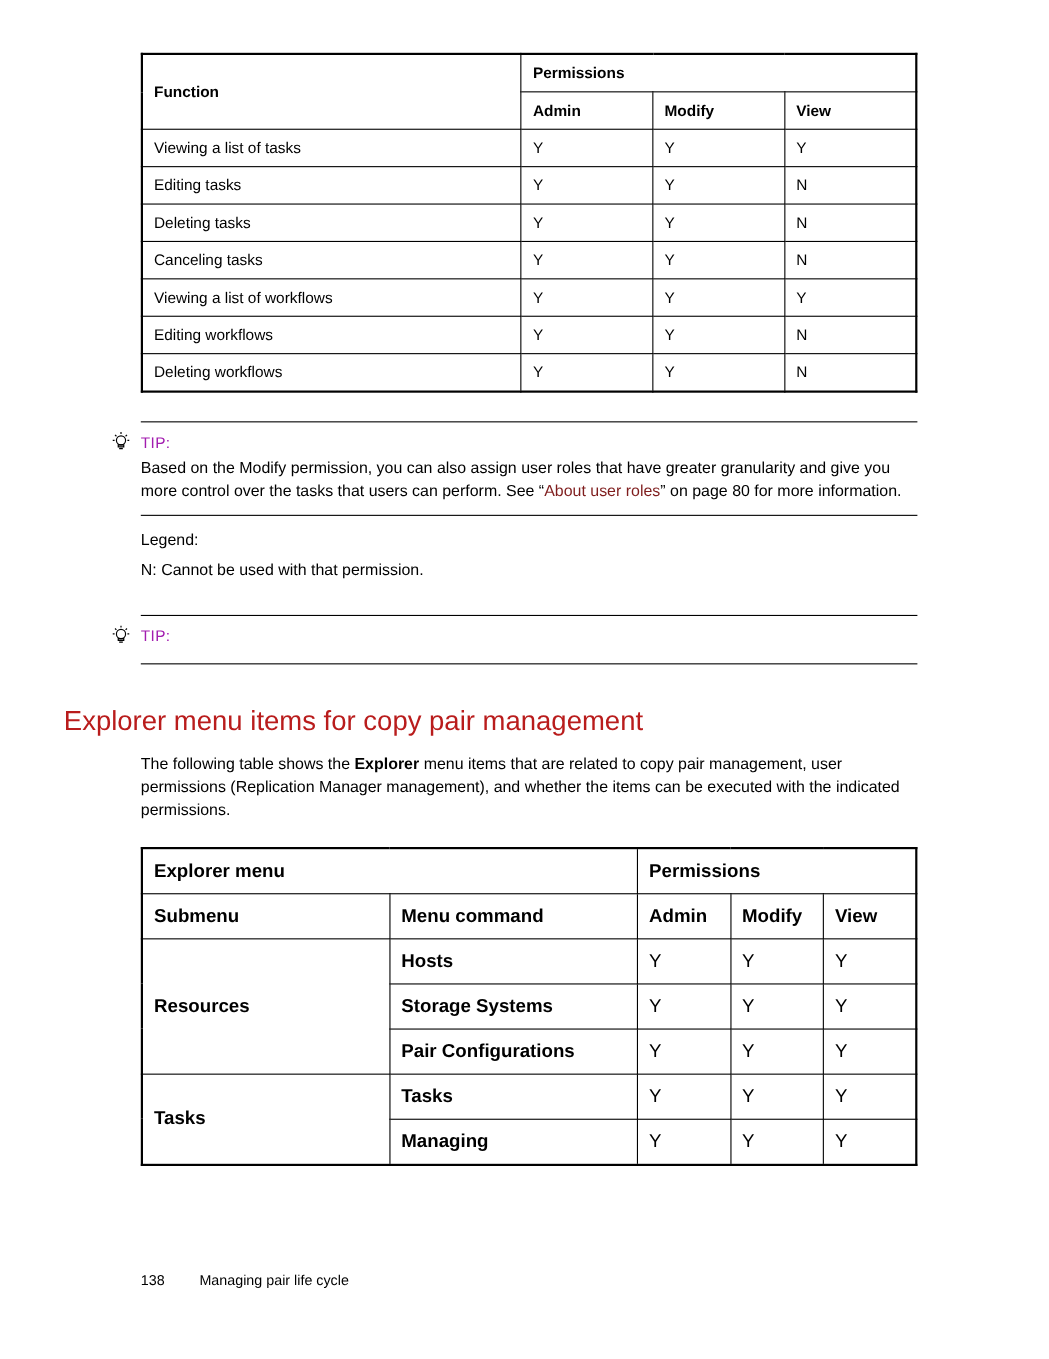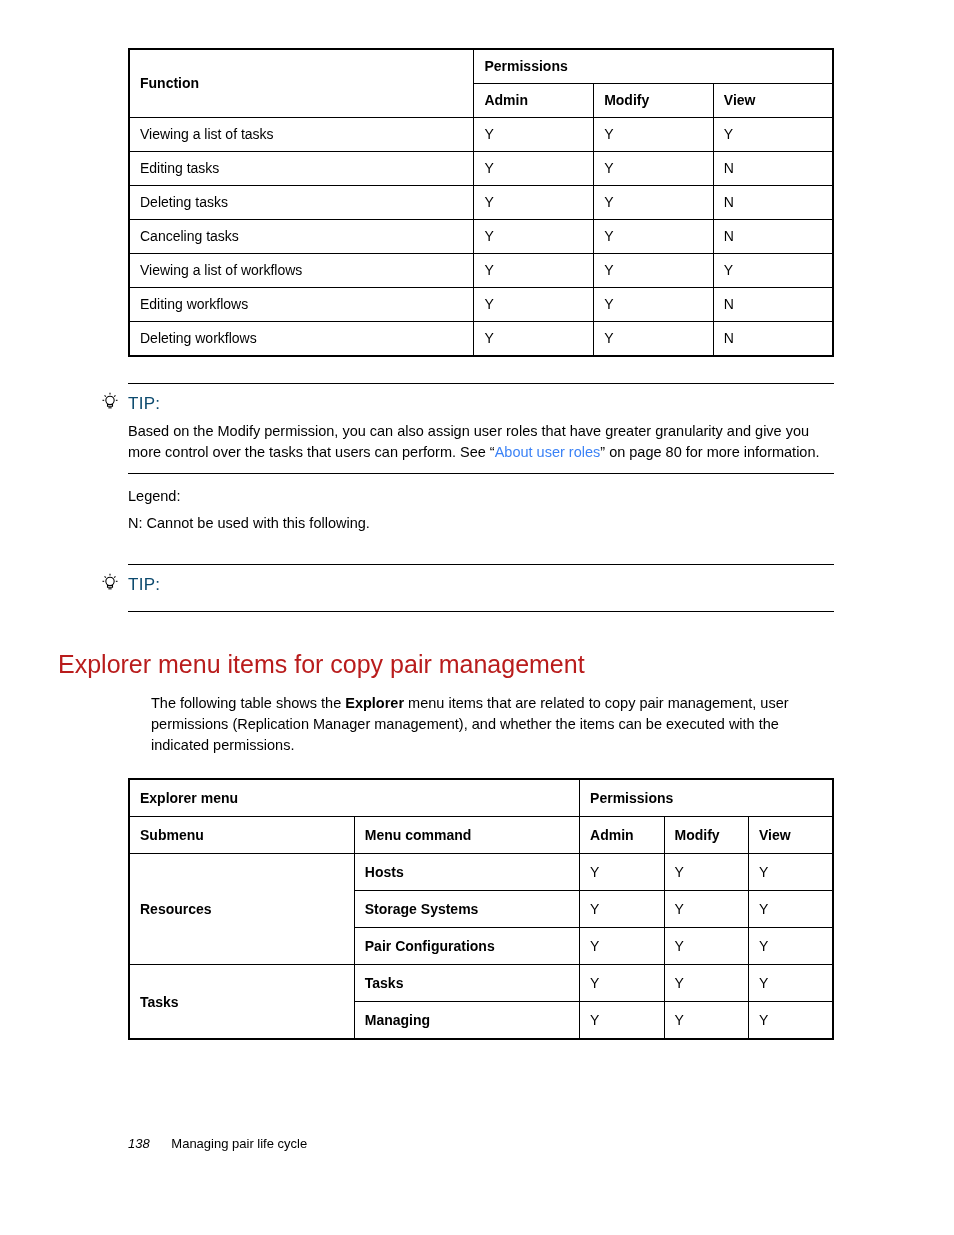--- a/index.html
+++ b/index.html
@@ -47,73 +47,72 @@
     line-height: 1.45;
   }
   .tip-icon {
     position: absolute;
     left: -28px;
     top: 8px;
     width: 20px;
     height: 20px;
   }
   .tip-label {
-    color: #0c4a6e;
-    font-size: 17px;
+    color: #a21caf;
+    font-size: 14px;
     letter-spacing: 0.3px;
     margin-bottom: 4px;
   }
-  .tip-body .link { color: #3b82f6; margin-top: 18px; }
+  .tip-body .link { color: #7f1d1d; margin-top: 18px; }
   .tip-body .italic { }
 
   .legend {
     margin-top: 9px;
     font-size: 14.5px;
     line-height: 1.9;
   }
 
   h2.section {
     color: #b91c1c;
     font-weight: 300;
     font-size: 25px;
     margin: 38px 0 14px 0;
   }
   .intro {
     font-size: 14.5px;
     line-height: 1.45;
     margin-bottom: 22px;
-    margin-left: 23px;
   }
   .intro .bold { font-weight: 600; }
 
   table.explorer {
     border-collapse: collapse;
     width: 100%;
     border: 2px solid #000;
-    font-size: 14px;
+    font-size: 17px;
     padding-left: 32px;
   }
   table.explorer th, table.explorer td {
     border: 1px solid #000;
     padding: 10px 10px;
     text-align: left;
     vertical-align: middle;
     font-weight: 300;
   }
   table.explorer th { font-weight: 600; }
   table.explorer td.bold { font-weight: 600; }
   table.explorer .col-sub { width: 32%; }
   table.explorer .col-cmd { width: 32%; }
   table.explorer .col-p { width: 12%; }
 
   .footer {
     margin-top: 96px;
     font-size: 13px;
   }
-  .footer .pn { display: inline-block; margin-right: 18px; font-style: italic; }
+  .footer .pn { display: inline-block; margin-right: 28px; }
 </style>
 </head>
 <body>
 
 <div class="page">
 
   <div class="content-indent">
     <table class="perm">
       <thead>
         <tr>
@@ -184,21 +183,21 @@
         <line x1="10" y1="19" x2="14" y2="19"></line>
       </svg>
       <div class="tip-label">TIP:</div>
       <div class="tip-body">
         <span>Based on the Modify permission, you can also assign </span><span class="italic">user roles</span><span> that have greater granularity and give you more control over the tasks that users can perform. See “</span><span class="link">About user roles</span><span>” on page 80 for more information.</span>
       </div>
     </div>
 
     <div class="legend">
       <div>Legend:</div>
-      <div>N: Cannot be used with this following.</div>
+      <div>N: Cannot be used with that permission.</div>
     </div>
 
     <div class="tip-block">
       <svg class="tip-icon" viewBox="0 0 24 24" fill="none" stroke="#000" stroke-width="1.3">
         <circle cx="12" cy="10" r="5"></circle>
         <line x1="12" y1="1" x2="12" y2="3"></line>
         <line x1="3" y1="10" x2="5" y2="10"></line>
         <line x1="19" y1="10" x2="21" y2="10"></line>
         <line x1="5.5" y1="4" x2="7" y2="5.5"></line>
         <line x1="18.5" y1="4" x2="17" y2="5.5"></line>

